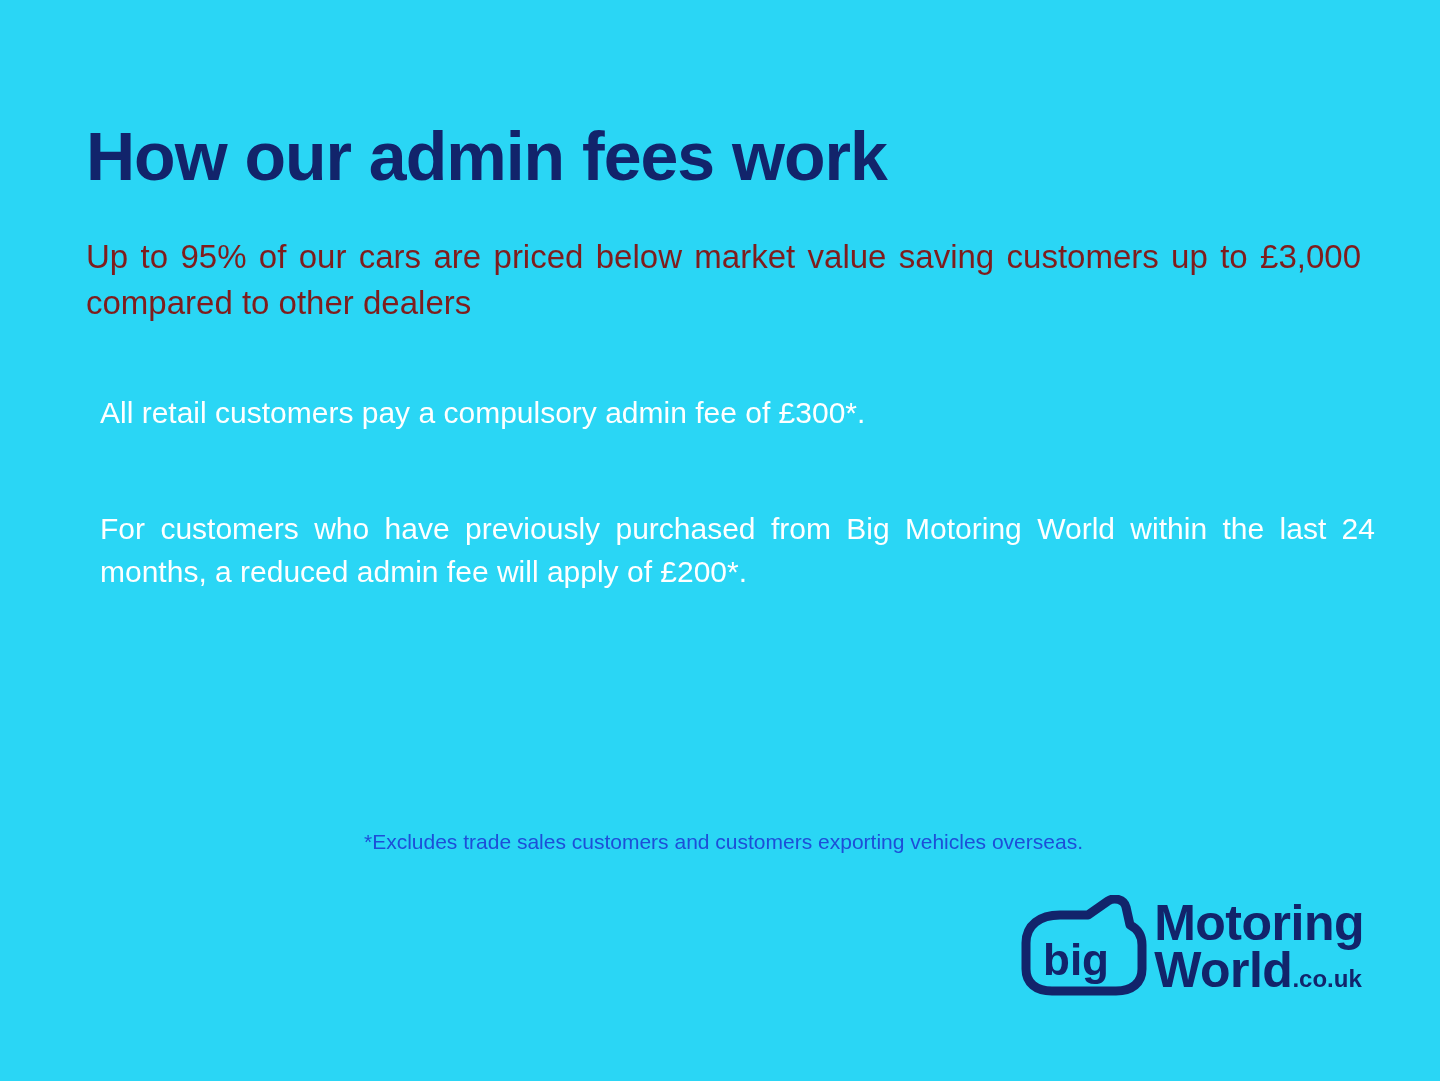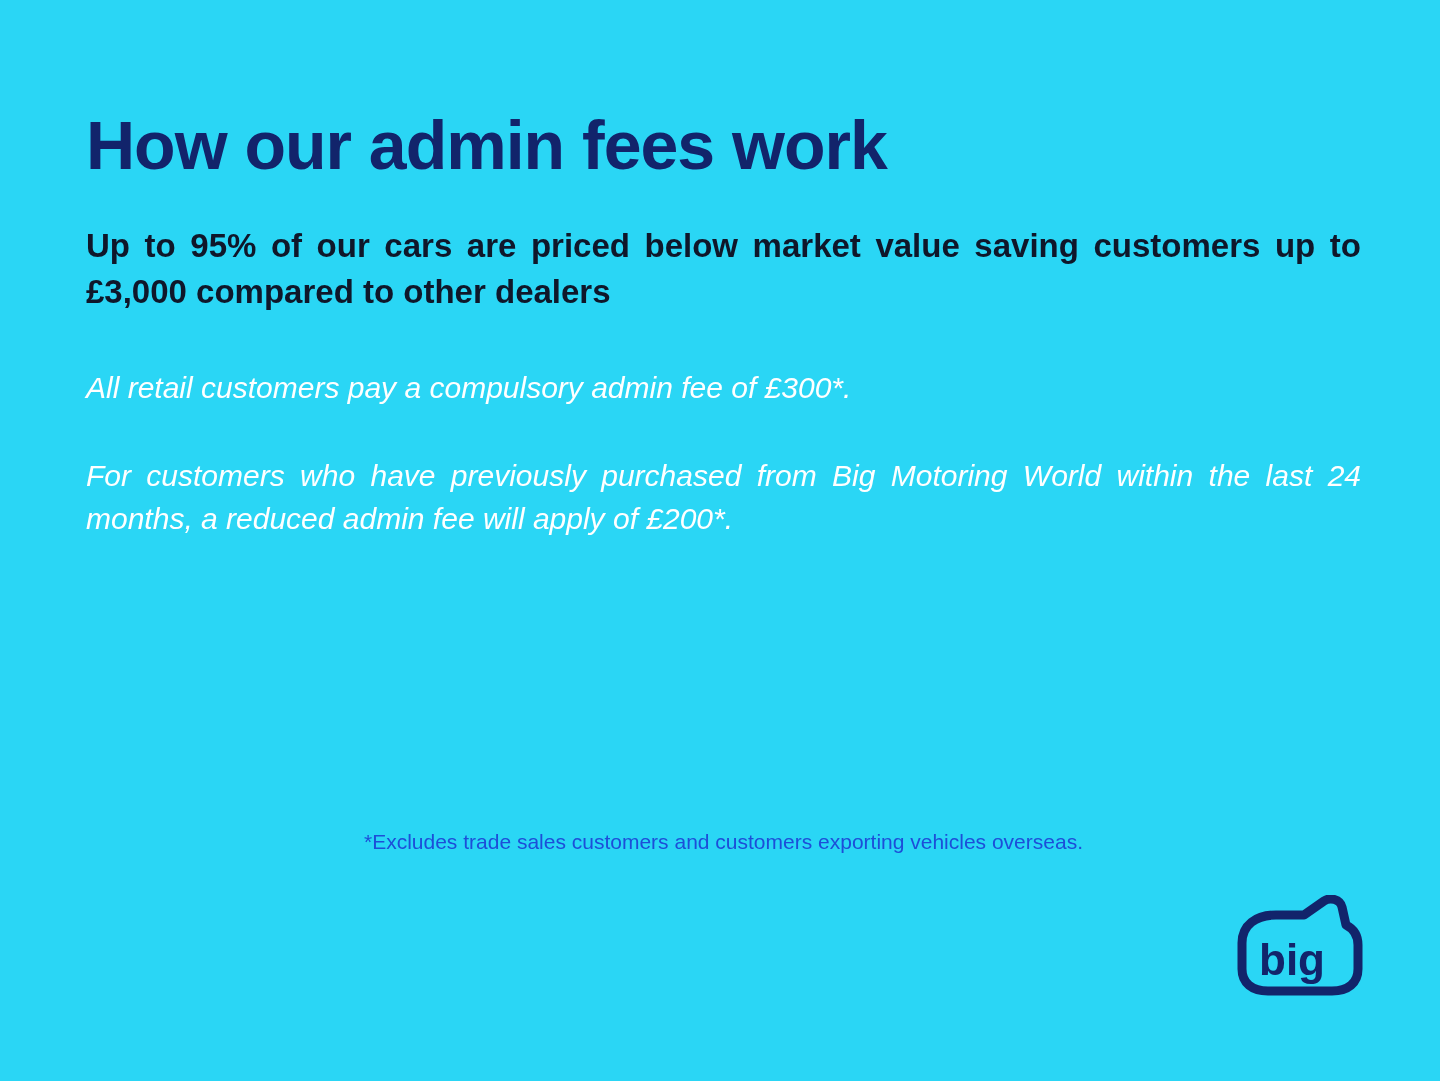--- a/index.html
+++ b/index.html
@@ -26,40 +26,39 @@
     left: 86px;
     top: 110px;
     width: 1275px;
   }
   .headline {
     font-size: 68px;
     font-weight: bold;
     color: #12246b;
     letter-spacing: -1px;
     line-height: 1.05;
-    margin: 0 0 42px 0;
+    margin: 11px 0 42px 0;
     white-space: nowrap;
   }
   .subhead {
     font-size: 33px;
-    font-weight: bold;
-    color: #0f172a;
+    font-weight: normal;
+    color: #7f1d1d;
     line-height: 1.38;
     text-align: justify;
     margin: 0;
     width: 1275px;
   }
   .body-block {
     color: #ffffff;
     font-size: 30px;
     line-height: 1.45;
     text-align: justify;
     width: 1275px;
-    margin: 0;
-    font-style: italic;
+    margin: 14px;
   }
   .gap-lg { height: 52px; }
   .gap-md { height: 44px; }
   .footnote {
     position: absolute;
     left: 86px;
     top: 830px;
     width: 1275px;
     text-align: center;
     color: #1d4ed8;
@@ -125,15 +124,21 @@
 
   <div class="footnote">*Excludes trade sales customers and customers exporting vehicles overseas.</div>
 
   <div class="logo">
     <div class="logo-mark">
       <svg width="132" height="104" viewBox="0 0 132 104" xmlns="http://www.w3.org/2000/svg">
         <path d="M10 48 C10 30 24 20 44 20 L72 20 L92 6 C98 2 108 4 110 12 L114 30 C122 34 126 40 126 50 L126 74 C126 88 116 96 100 96 L36 96 C20 96 10 88 10 74 Z" fill="none" stroke="#12246b" stroke-width="9" stroke-linejoin="round"></path>
         <text x="60" y="80" font-family="Liberation Sans, sans-serif" font-size="44" font-weight="bold" fill="#12246b" text-anchor="middle">big</text>
       </svg>
     </div>
+    <div class="logo-text">
+      <span class="l1">Motoring</span>
+      <span class="l2">
+        <span>World</span><span class="tld">.co.uk</span>
+      </span>
+    </div>
   </div>
 
 </div>
 
 </body></html>

